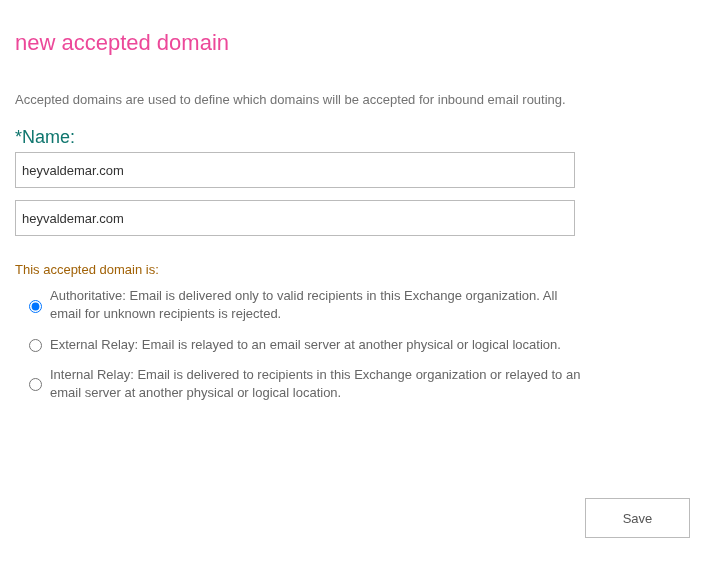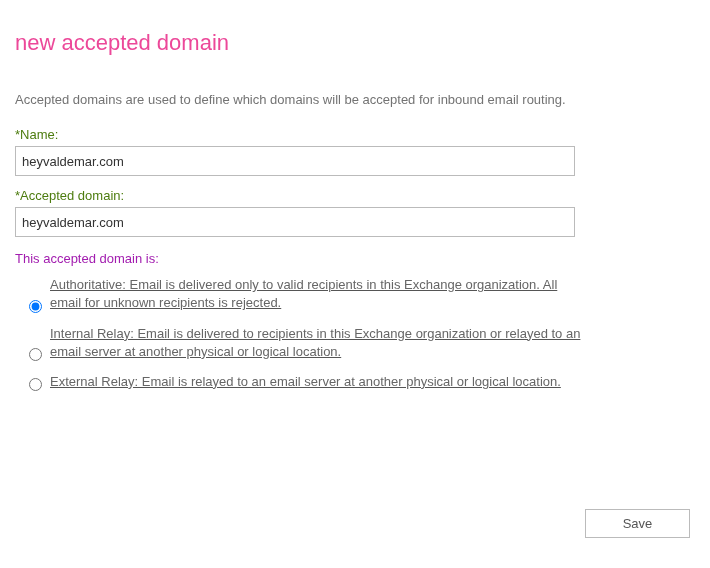--- a/index.html
+++ b/index.html
@@ -29,48 +29,47 @@
       font-size: 13px;
       line-height: 1.4;
       margin-bottom: 18px;
       max-width: 560px;
     }
     .field-group {
       margin-bottom: 12px;
     }
     .field-label {
       display: block;
-      color: #4d7c0f;
-      font-size: 13px;
+      color: #0f766e;
+      font-size: 18px;
       margin-bottom: 4px;
     }
     .text-input {
       width: 560px;
       padding: 4px 6px;
       font-size: 13px;
       font-family: inherit;
       border: 1px solid #bbb;
       color: #333;
-      height: 30px;
+      height: 36px;
     }
     .section-label {
-      color: #a21caf;
+      color: #a16207;
       font-size: 13px;
-      margin-top: 14px;
+      margin-top: 26px;
       margin-bottom: 10px;
     }
     .radio-group {
       margin-left: 14px;
     }
     .radio-option {
       display: flex;
-      align-items: flex-end;
+      align-items: center;
       margin-bottom: 12px;
       max-width: 560px;
-      text-decoration: underline;
     }
     .radio-input {
       margin-top: 2px;
       margin-right: 8px;
       flex-shrink: 0;
     }
     .radio-label {
       color: #666;
       font-size: 13px;
       line-height: 1.4;
@@ -78,21 +77,21 @@
     }
     .button-bar {
       position: absolute;
       bottom: 30px;
       right: 20px;
       display: flex;
       gap: 10px;
     }
     .btn {
       min-width: 105px;
-      height: 29px;
+      height: 40px;
       border: 1px solid #bbb;
       background: #fff;
       color: #555;
       font-size: 13px;
       font-family: inherit;
       cursor: pointer;
     }
   </style>
 </head>
 <body>
@@ -100,36 +99,35 @@
 <h1 class="page-title">new accepted domain</h1>
 
 <p class="description">Accepted domains are used to define which domains will be accepted for inbound email routing.</p>
 
 <div class="field-group">
   <label class="field-label">*Name:</label>
   <input type="text" class="text-input" value="heyvaldemar.com" style="">
 </div>
 
 <div class="field-group">
-  <label class="field-label">*Accepted domain:</label>
   <input type="text" class="text-input" value="heyvaldemar.com" style="">
 </div>
 
 <p class="section-label">This accepted domain is:</p>
 
 <div class="radio-group">
   <div class="radio-option">
     <input type="radio" name="domaintype" class="radio-input" id="r1" checked="" style="">
     <label for="r1" class="radio-label">Authoritative: Email is delivered only to valid recipients in this Exchange organization. All email for unknown recipients is rejected.</label>
   </div>
   <div class="radio-option">
+    <input type="radio" name="domaintype" class="radio-input" id="r3" style="">
+    <label for="r3" class="radio-label">External Relay: Email is relayed to an email server at another physical or logical location.</label>
+  </div>
+  <div class="radio-option">
     <input type="radio" name="domaintype" class="radio-input" id="r2" style="">
     <label for="r2" class="radio-label">Internal Relay: Email is delivered to recipients in this Exchange organization or relayed to an email server at another physical or logical location.</label>
-  </div>
-  <div class="radio-option">
-    <input type="radio" name="domaintype" class="radio-input" id="r3" style="">
-    <label for="r3" class="radio-label">External Relay: Email is relayed to an email server at another physical or logical location.</label>
   </div>
 </div>
 
 <div class="button-bar">
   <button class="btn">Save</button>
 </div>
 
 </body></html>

